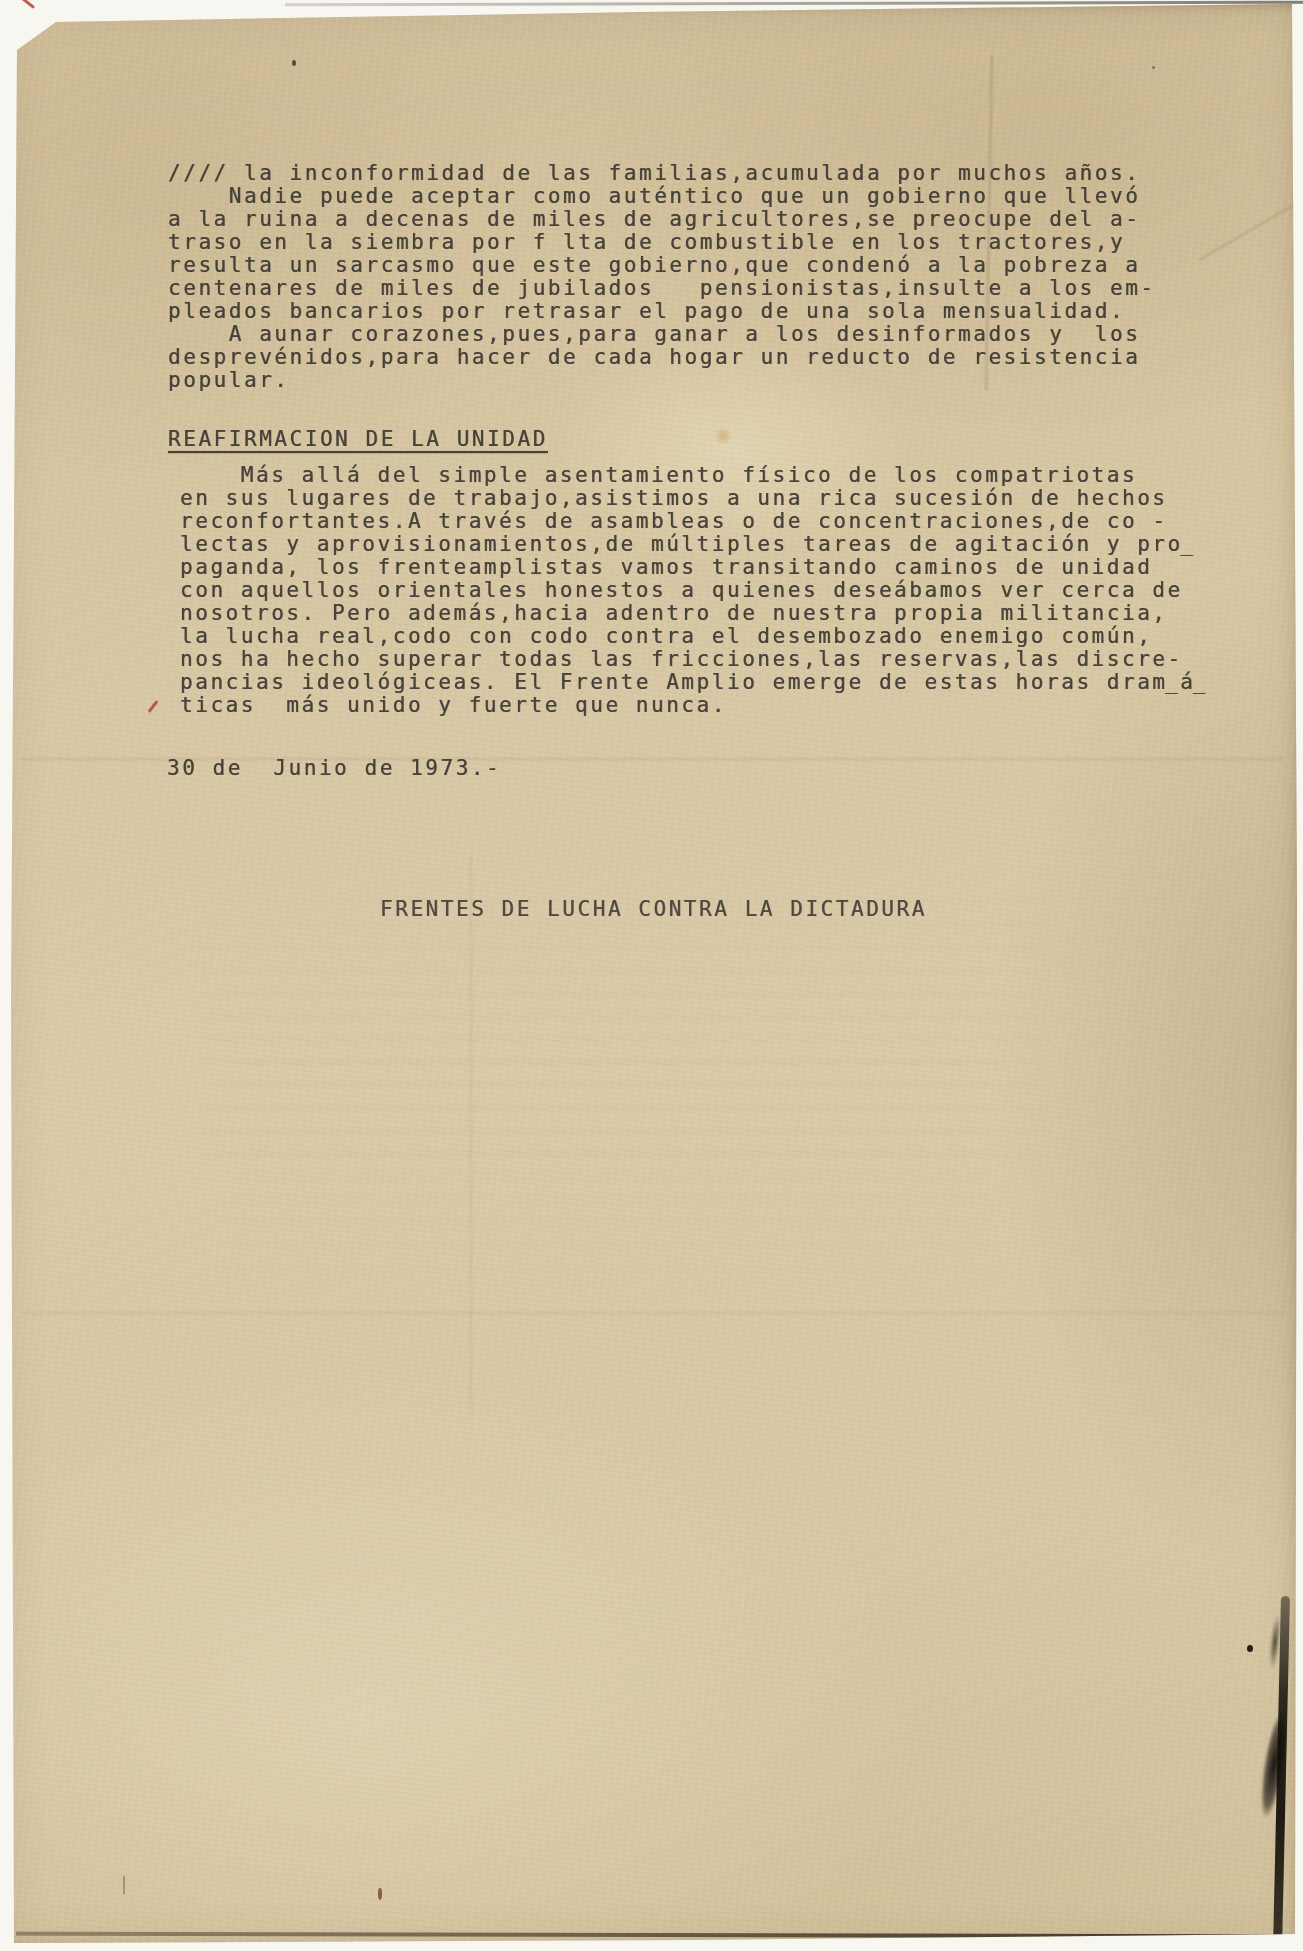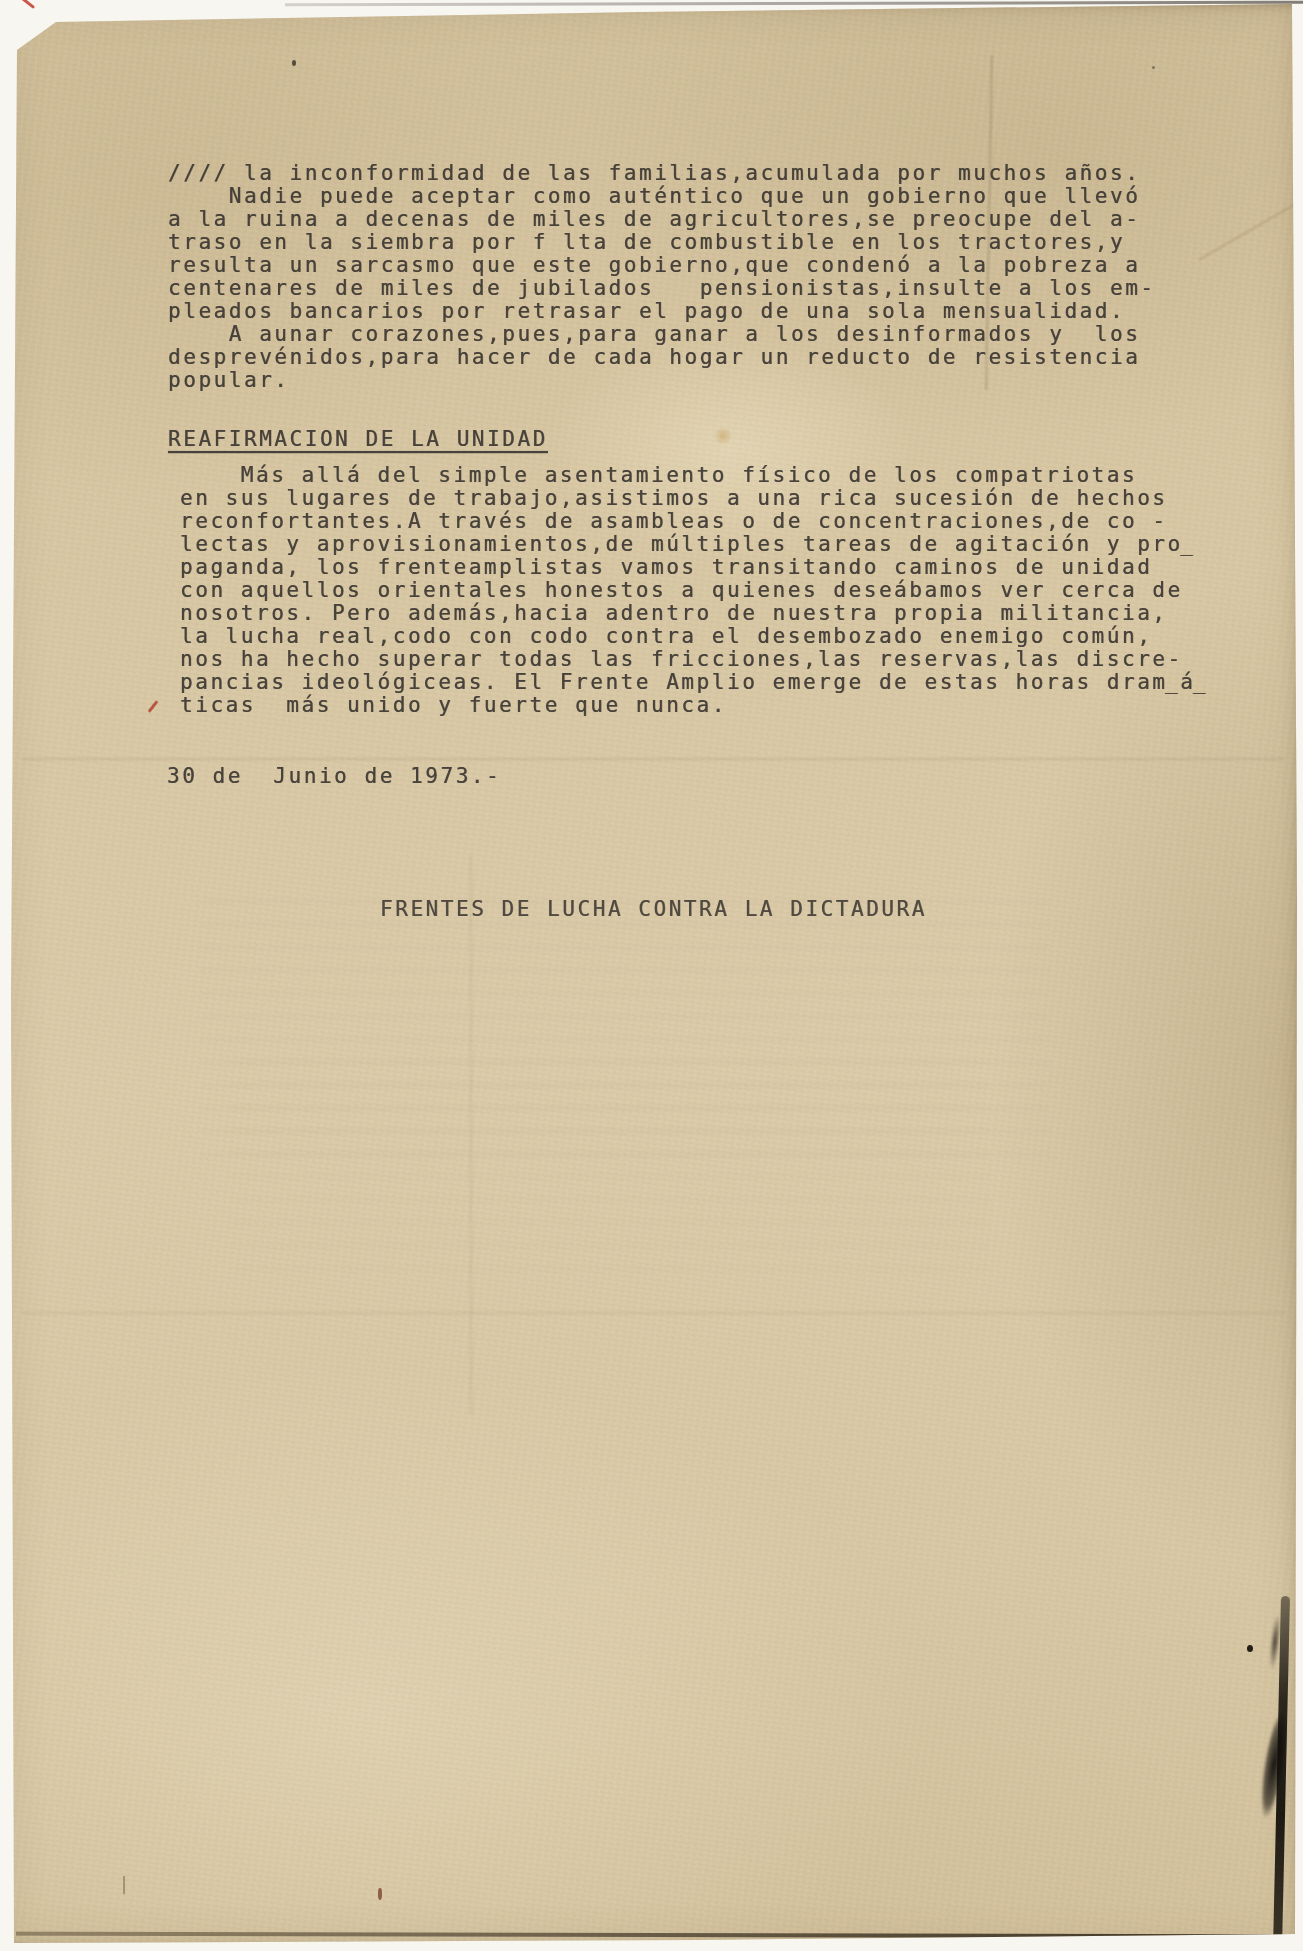--- a/index.html
+++ b/index.html
@@ -41,21 +41,21 @@
     text-shadow:0.5px 0.4px 0.6px rgba(52,48,44,.55), -0.2px -0.2px 0.5px rgba(52,48,44,.30);
     opacity:.90;
   }
   .p1{left:168px;top:162px;}
   .heading{
     left:168px;top:428px;
     text-decoration:underline;text-underline-offset:5px;text-decoration-thickness:2px;
   }
   .heading .hd-inner{border-bottom:2px solid rgba(56,52,48,.75);}
   .p2{left:168px;top:464px;margin-left:12px;}
-  .dateline{left:167px;top:757px;margin-top:8px;}
+  .dateline{left:167px;top:757px;}
   .footer1{left:233px;top:836px;opacity:.85;}
   .footer2{left:380px;top:898px;opacity:.85;}
   
   .artifact{position:absolute;pointer-events:none;}
   .top-scan-line{left:285px;top:2px;width:1018px;height:3px;background:linear-gradient(90deg,rgba(105,98,88,.25),rgba(90,84,76,.75));transform:rotate(-0.15deg);}
   .bottom-edge{left:16px;top:1933px;width:1276px;height:4px;background:linear-gradient(90deg,rgba(75,60,40,.45),rgba(35,28,18,.85));transform:rotate(0.12deg);filter:blur(.4px);}
   .crease-v1{left:988px;top:55px;width:2px;height:335px;background:rgba(120,100,70,.30);filter:blur(1.1px);transform:rotate(1deg);}
   .crease-d1{left:1190px;top:225px;width:135px;height:2px;background:rgba(150,128,92,.38);filter:blur(1px);transform:rotate(-30deg);}
   .crease-h1{left:22px;top:758px;width:1262px;height:2px;background:rgba(130,110,80,.16);filter:blur(1.2px);}
   .crease-h2{left:22px;top:1312px;width:1262px;height:2px;background:rgba(130,110,80,.12);filter:blur(1.4px);}

